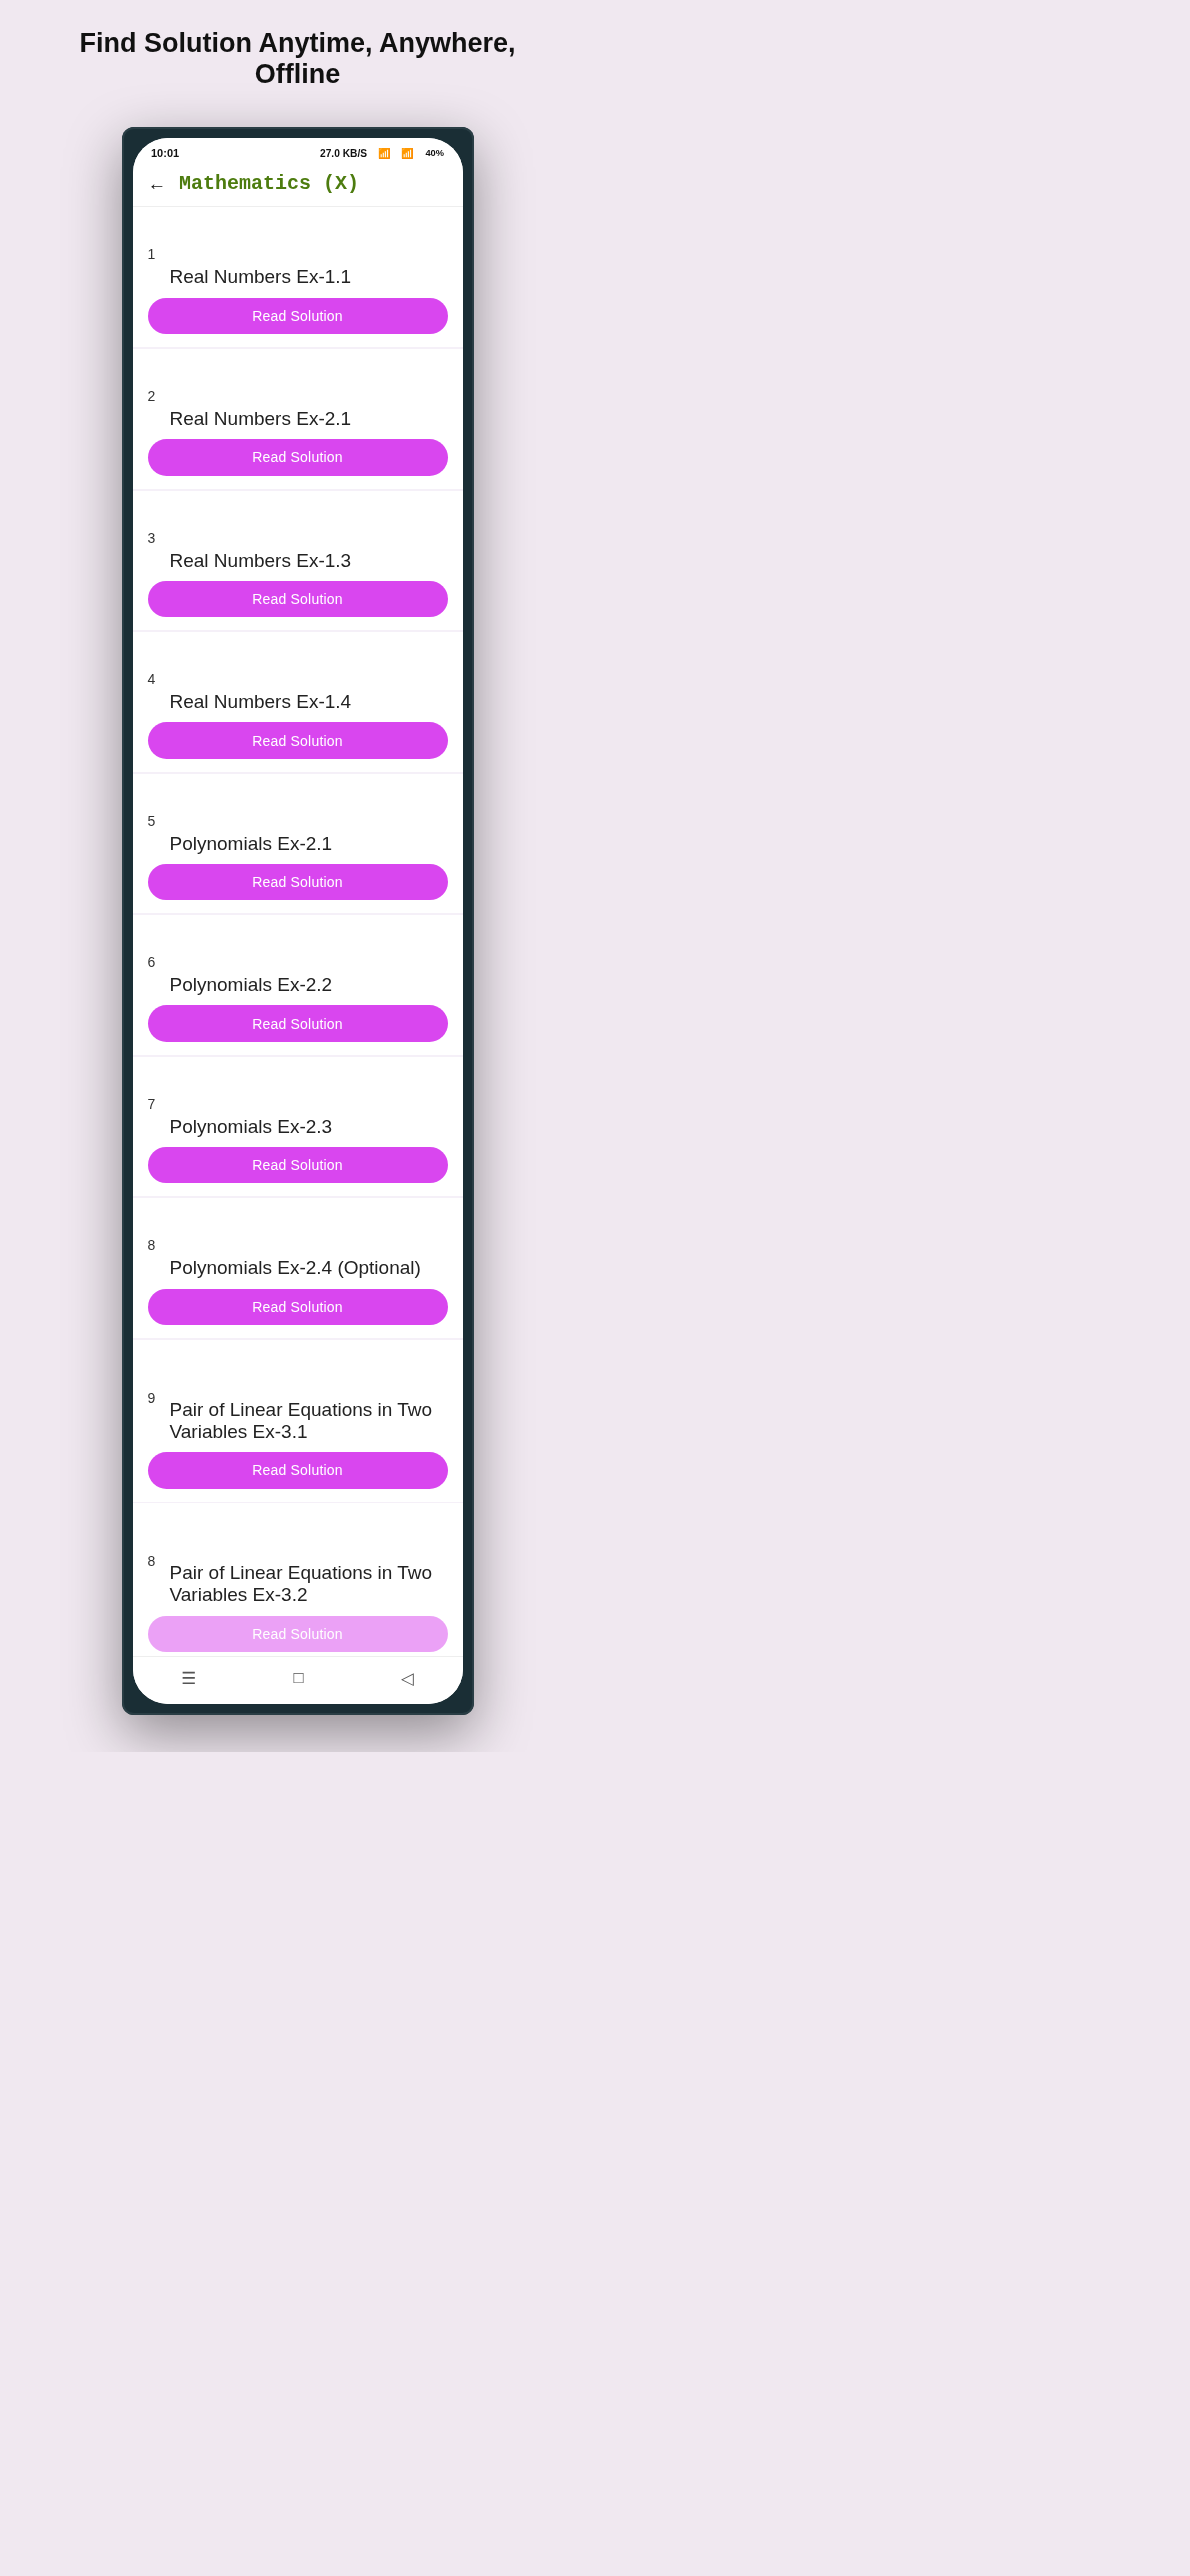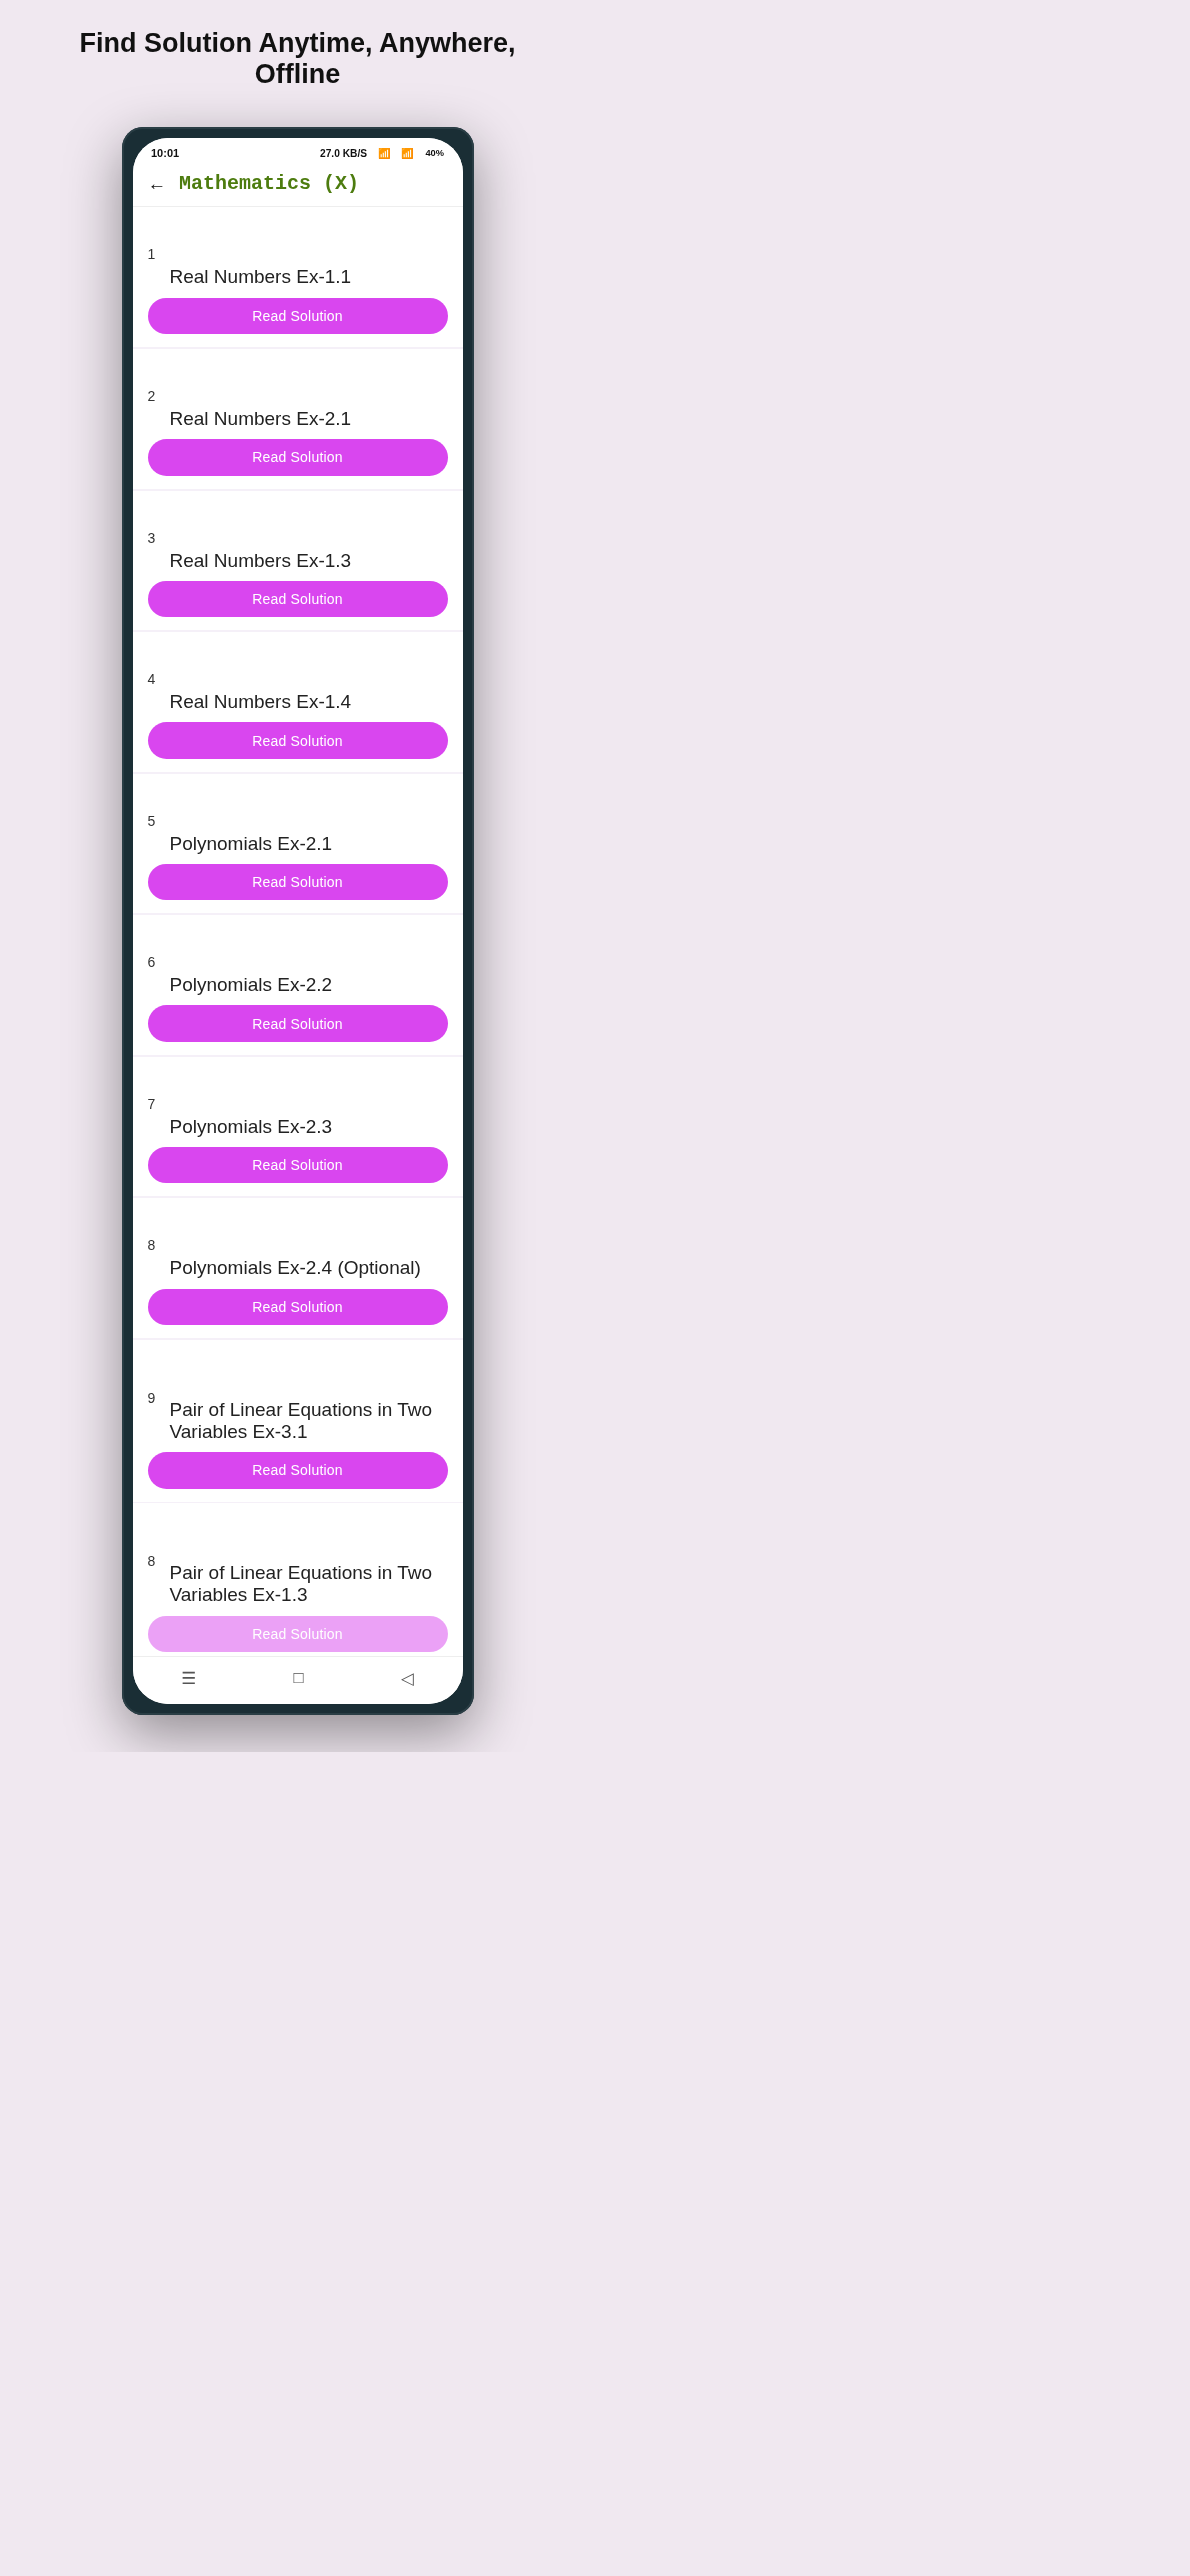--- a/index.html
+++ b/index.html
@@ -22,21 +22,21 @@
       color: #111;
       line-height: 1.15;
       margin-bottom: 37px;
       padding: 0 18.5px;
     }
 
     
     .phone-outer {
       width: 352px;
       background: #1a2e35;
-      border-radius: 21px;
+      border-radius: 12px;
       padding: 11px;
       box-shadow: 0 18.5px 56px rgba(0,0,0,0.4), inset 0 0 0 1.9px #2a3e45;
       position: relative;
     }
 
     .phone-inner {
       background: #fff;
       border-radius: 35px;
       overflow: hidden;
       position: relative;
@@ -239,21 +239,21 @@
         <div class="list-item">
         <div class="list-item-header">
           <span class="item-number">9</span>
           <span class="item-label">Pair of Linear Equations in Two Variables Ex-3.1</span>
         </div>
         <button class="read-solution-btn">Read Solution</button>
       </div>
         <div class="list-item-partial">
         <div class="list-item-header">
           <span class="item-number">8</span>
-          <span class="item-label">Pair of Linear Equations in Two Variables Ex-1.3</span>
+          <span class="item-label">Pair of Linear Equations in Two Variables Ex-3.2</span>
         </div>
         <button class="read-solution-btn" style="opacity:0.5;">Read Solution</button>
       </div>
       </div>
 
     <div class="bottom-nav">
       <span class="bottom-nav-icon">☰</span>
       <span class="bottom-nav-icon">□</span>
       <span class="bottom-nav-icon">◁</span>
     </div>

